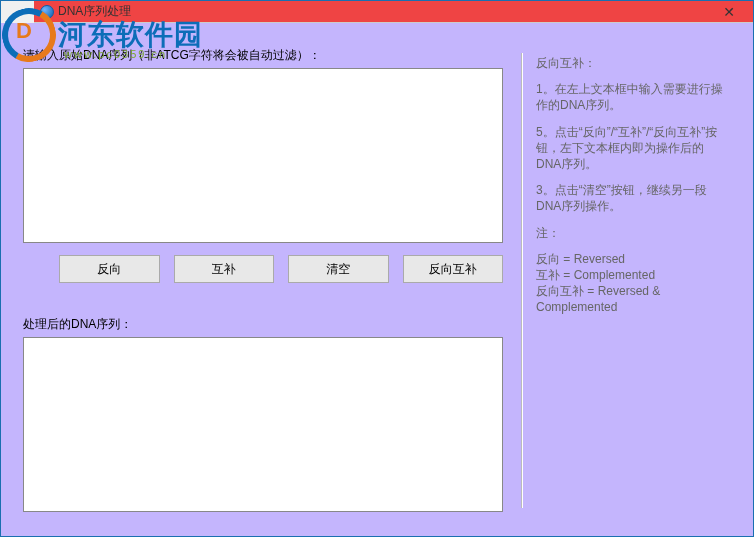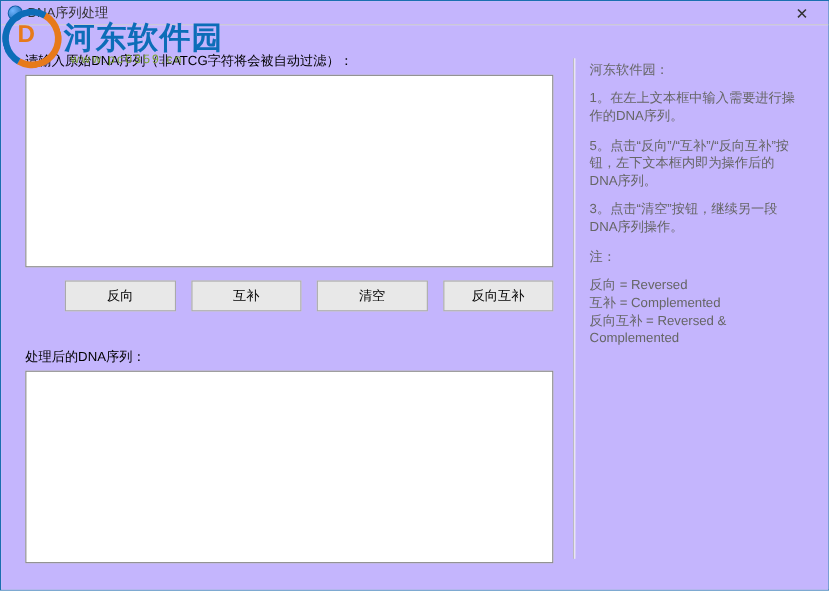--- a/index.html
+++ b/index.html
@@ -15,26 +15,27 @@
   .window {
     border: 1px solid #1a6fb0;
     width: 754px;
     height: 537px;
     display: flex;
     flex-direction: column;
     background: #f0f0f0;
   }
   .titlebar {
     height: 22px;
-    background: #c4b5fd;
+    background: #ef4444;
     border-bottom: 1px solid #ccc;
     display: flex;
     align-items: center;
     padding: 0 4px 0 6px;
     position: relative;
+    margin-left: 33px;
   }
   .titlebar-icon {
     width: 14px;
     height: 14px;
     border-radius: 50%;
     background: radial-gradient(circle at 30% 30%, #6fb5ff, #0b5ea8);
     border: 1px solid #0b5ea8;
     margin-right: 4px;
   }
   .titlebar-text {
@@ -190,21 +191,21 @@
         <div class="btn">反向互补</div>
       </div>
 
       <div class="label">处理后的DNA序列：</div>
       <textarea class="textarea ta-output" style=""></textarea>
     </div>
 
     <div class="divider"></div>
 
     <div class="right-col">
-      <div class="para">河东软件园：</div>
+      <div class="para">反向互补：</div>
       <div class="para">1。在左上文本框中输入需要进行操作的DNA序列。</div>
       <div class="para">5。点击“反向”/“互补”/“反向互补”按钮，左下文本框内即为操作后的DNA序列。</div>
       <div class="para">3。点击“清空”按钮，继续另一段DNA序列操作。</div>
       <div class="para">注：</div>
       <div>反向 = Reversed</div>
       <div>互补 = Complemented</div>
       <div>反向互补 = Reversed &amp; Complemented</div>
     </div>
   </div>
 </div>

